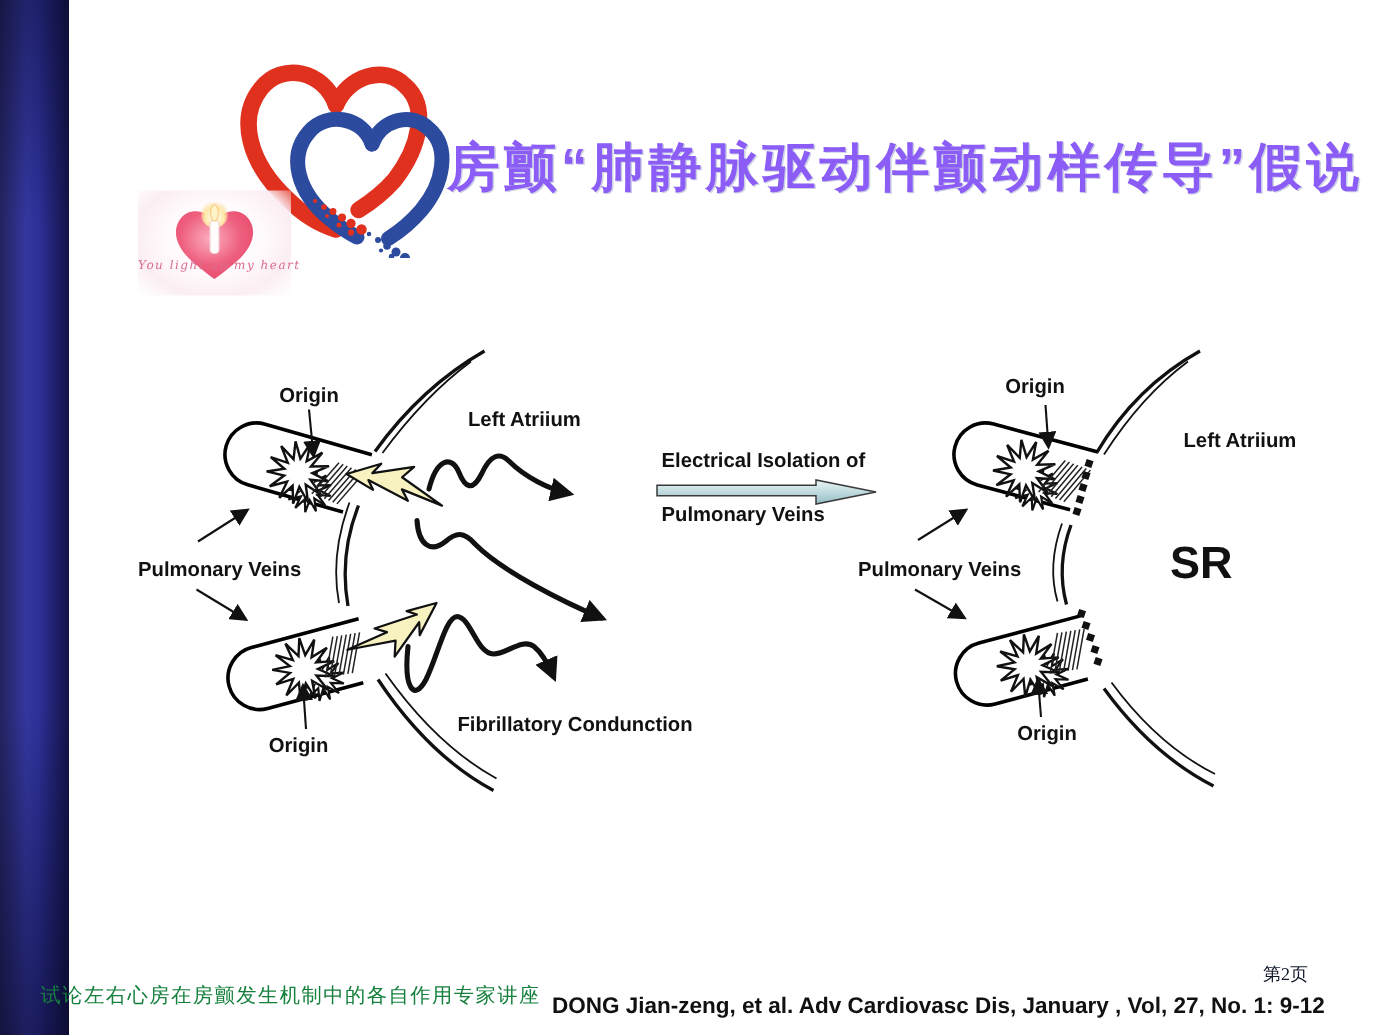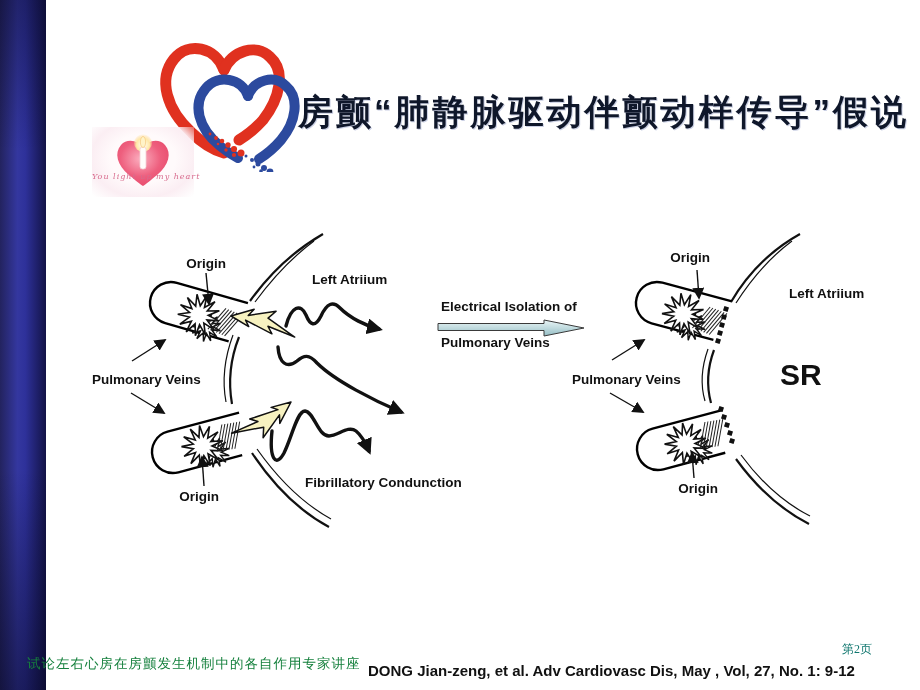--- a/index.html
+++ b/index.html
@@ -9,21 +9,21 @@
   }
   .sidebar{
     position:absolute;left:0;top:0;width:46px;height:690px;
     background:
       linear-gradient(180deg, rgba(5,5,30,.40) 0%, rgba(5,5,30,0) 22%, rgba(5,5,30,0) 68%, rgba(5,5,30,.50) 100%),
       linear-gradient(90deg, #23235f 0%, #34379f 38%, #2e319a 55%, #131347 100%);
   }
   .slide-title{
     position:absolute;left:298px;top:93px;width:620px;
     font-size:35px;font-weight:700;letter-spacing:3px;line-height:1.1;
-    color:#0f172a;text-shadow:1px 1px 0 rgba(160,170,205,.55);
+    color:#8b5cf6;text-shadow:1px 1px 0 rgba(160,170,205,.55);
     white-space:nowrap;
   }
   .logo-main{position:absolute;left:146px;top:34px;width:156px;height:138px;}
   .logo-small{
     position:absolute;left:92px;top:127px;width:102px;height:70px;
     background:radial-gradient(ellipse at 50% 45%, #fffafb 45%, #fbeef3 72%, rgba(251,238,243,0) 98%);
   }
   .logo-small svg{position:absolute;left:0;top:0;}
   .logo-tagline{
     position:absolute;left:0;right:6px;top:45px;text-align:center;
@@ -35,21 +35,21 @@
     position:absolute;left:27px;top:655px;
     font-family:"Liberation Serif",serif;font-size:13.5px;color:#15803d;
     letter-spacing:1px;white-space:nowrap;
   }
   .footer-citation{
     position:absolute;left:368px;top:662px;
     font-size:15px;font-weight:700;color:#111;white-space:nowrap;
   }
   .page-number{
     position:absolute;left:842px;top:641px;
-    font-family:"Liberation Serif",serif;font-size:12px;color:#0f766e;
+    font-family:"Liberation Serif",serif;font-size:12px;color:#0f172a;
   }
   svg text{font-family:"Liberation Sans",sans-serif;fill:#111;}
   .lbl{font-size:13.5px;font-weight:700;}
   .lbl-big{font-size:30px;font-weight:700;}
 </style>
 </head>
 <body>
 
 <div class="sidebar"></div>
 
@@ -244,13 +244,13 @@
     <text class="lbl" x="690" y="262" text-anchor="middle">Origin</text>
     <text class="lbl" x="698" y="493" text-anchor="middle">Origin</text>
     <text class="lbl" x="789" y="298">Left Atriium</text>
     <text class="lbl" x="572" y="384">Pulmonary Veins</text>
     <text class="lbl-big" x="780" y="385">SR</text>
   </g>
 </svg>
 
 <div class="footer-lecture">试论左右心房在房颤发生机制中的各自作用专家讲座</div>
 <div class="page-number">第2页</div>
-<div class="footer-citation">DONG Jian-zeng, et al. Adv Cardiovasc Dis, May , Vol, 27, No. 1: 9-12</div>
+<div class="footer-citation">DONG Jian-zeng, et al. Adv Cardiovasc Dis, January , Vol, 27, No. 1: 9-12</div>
 
 </body></html>

